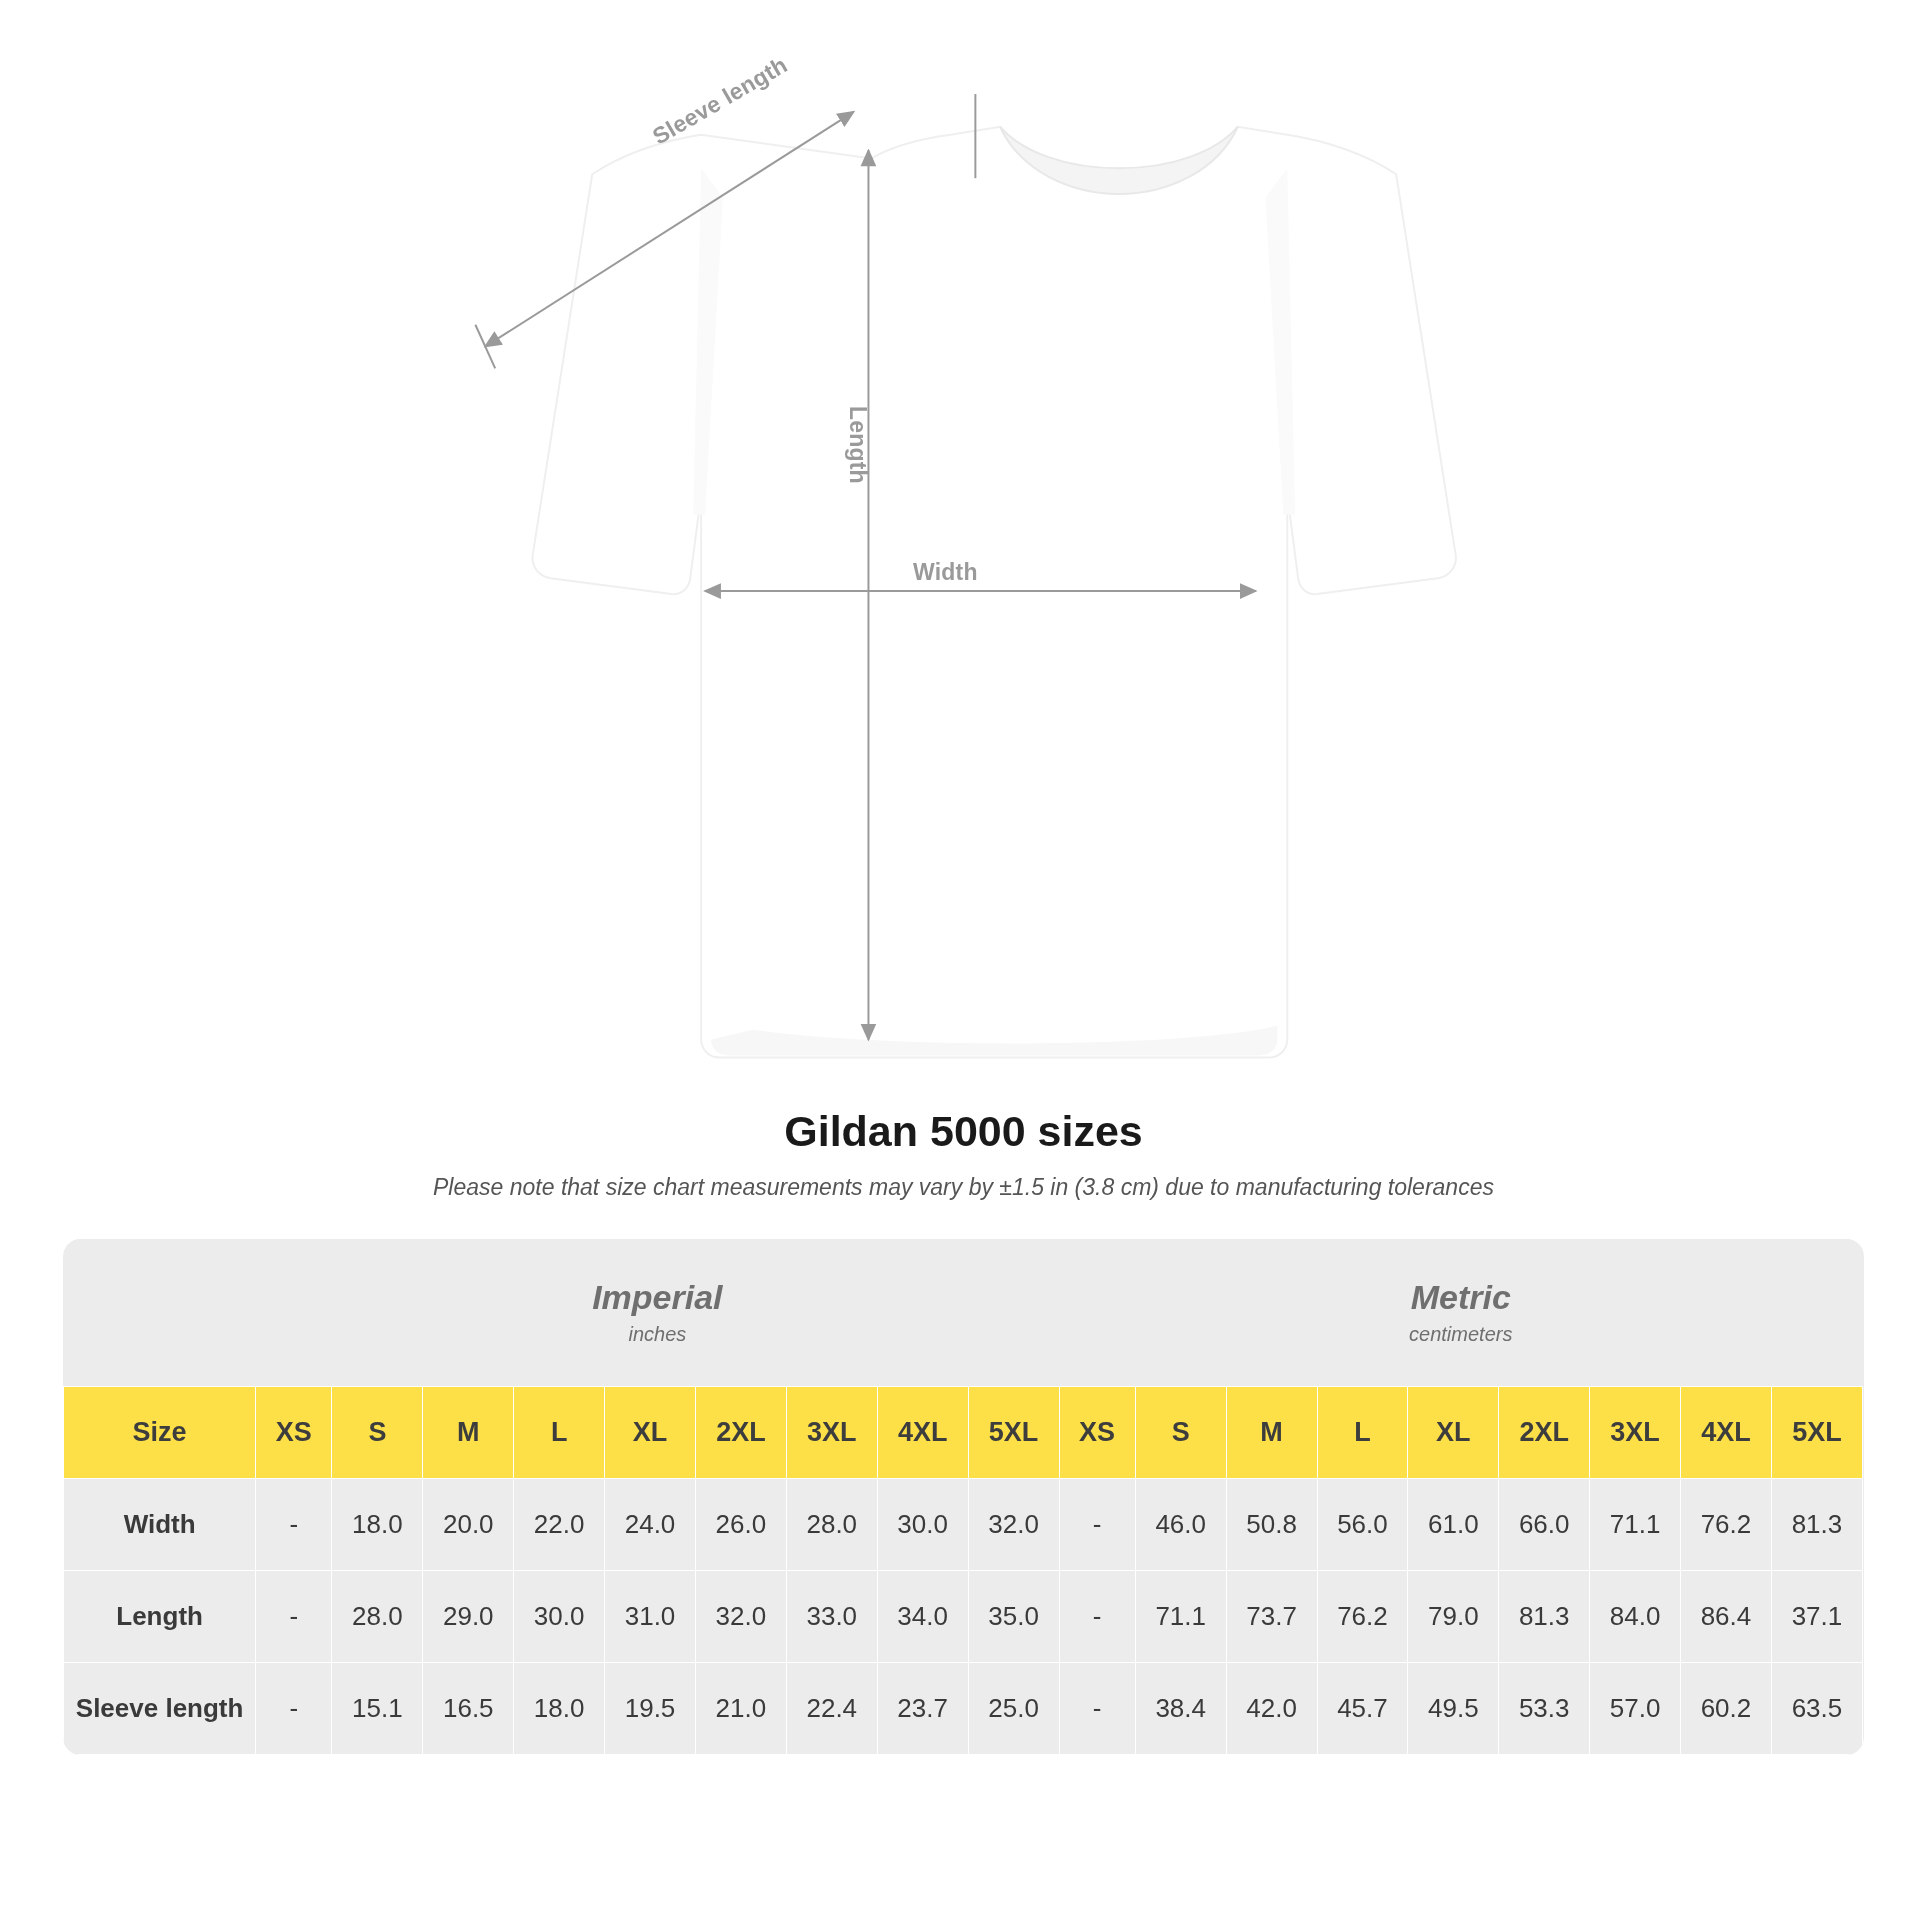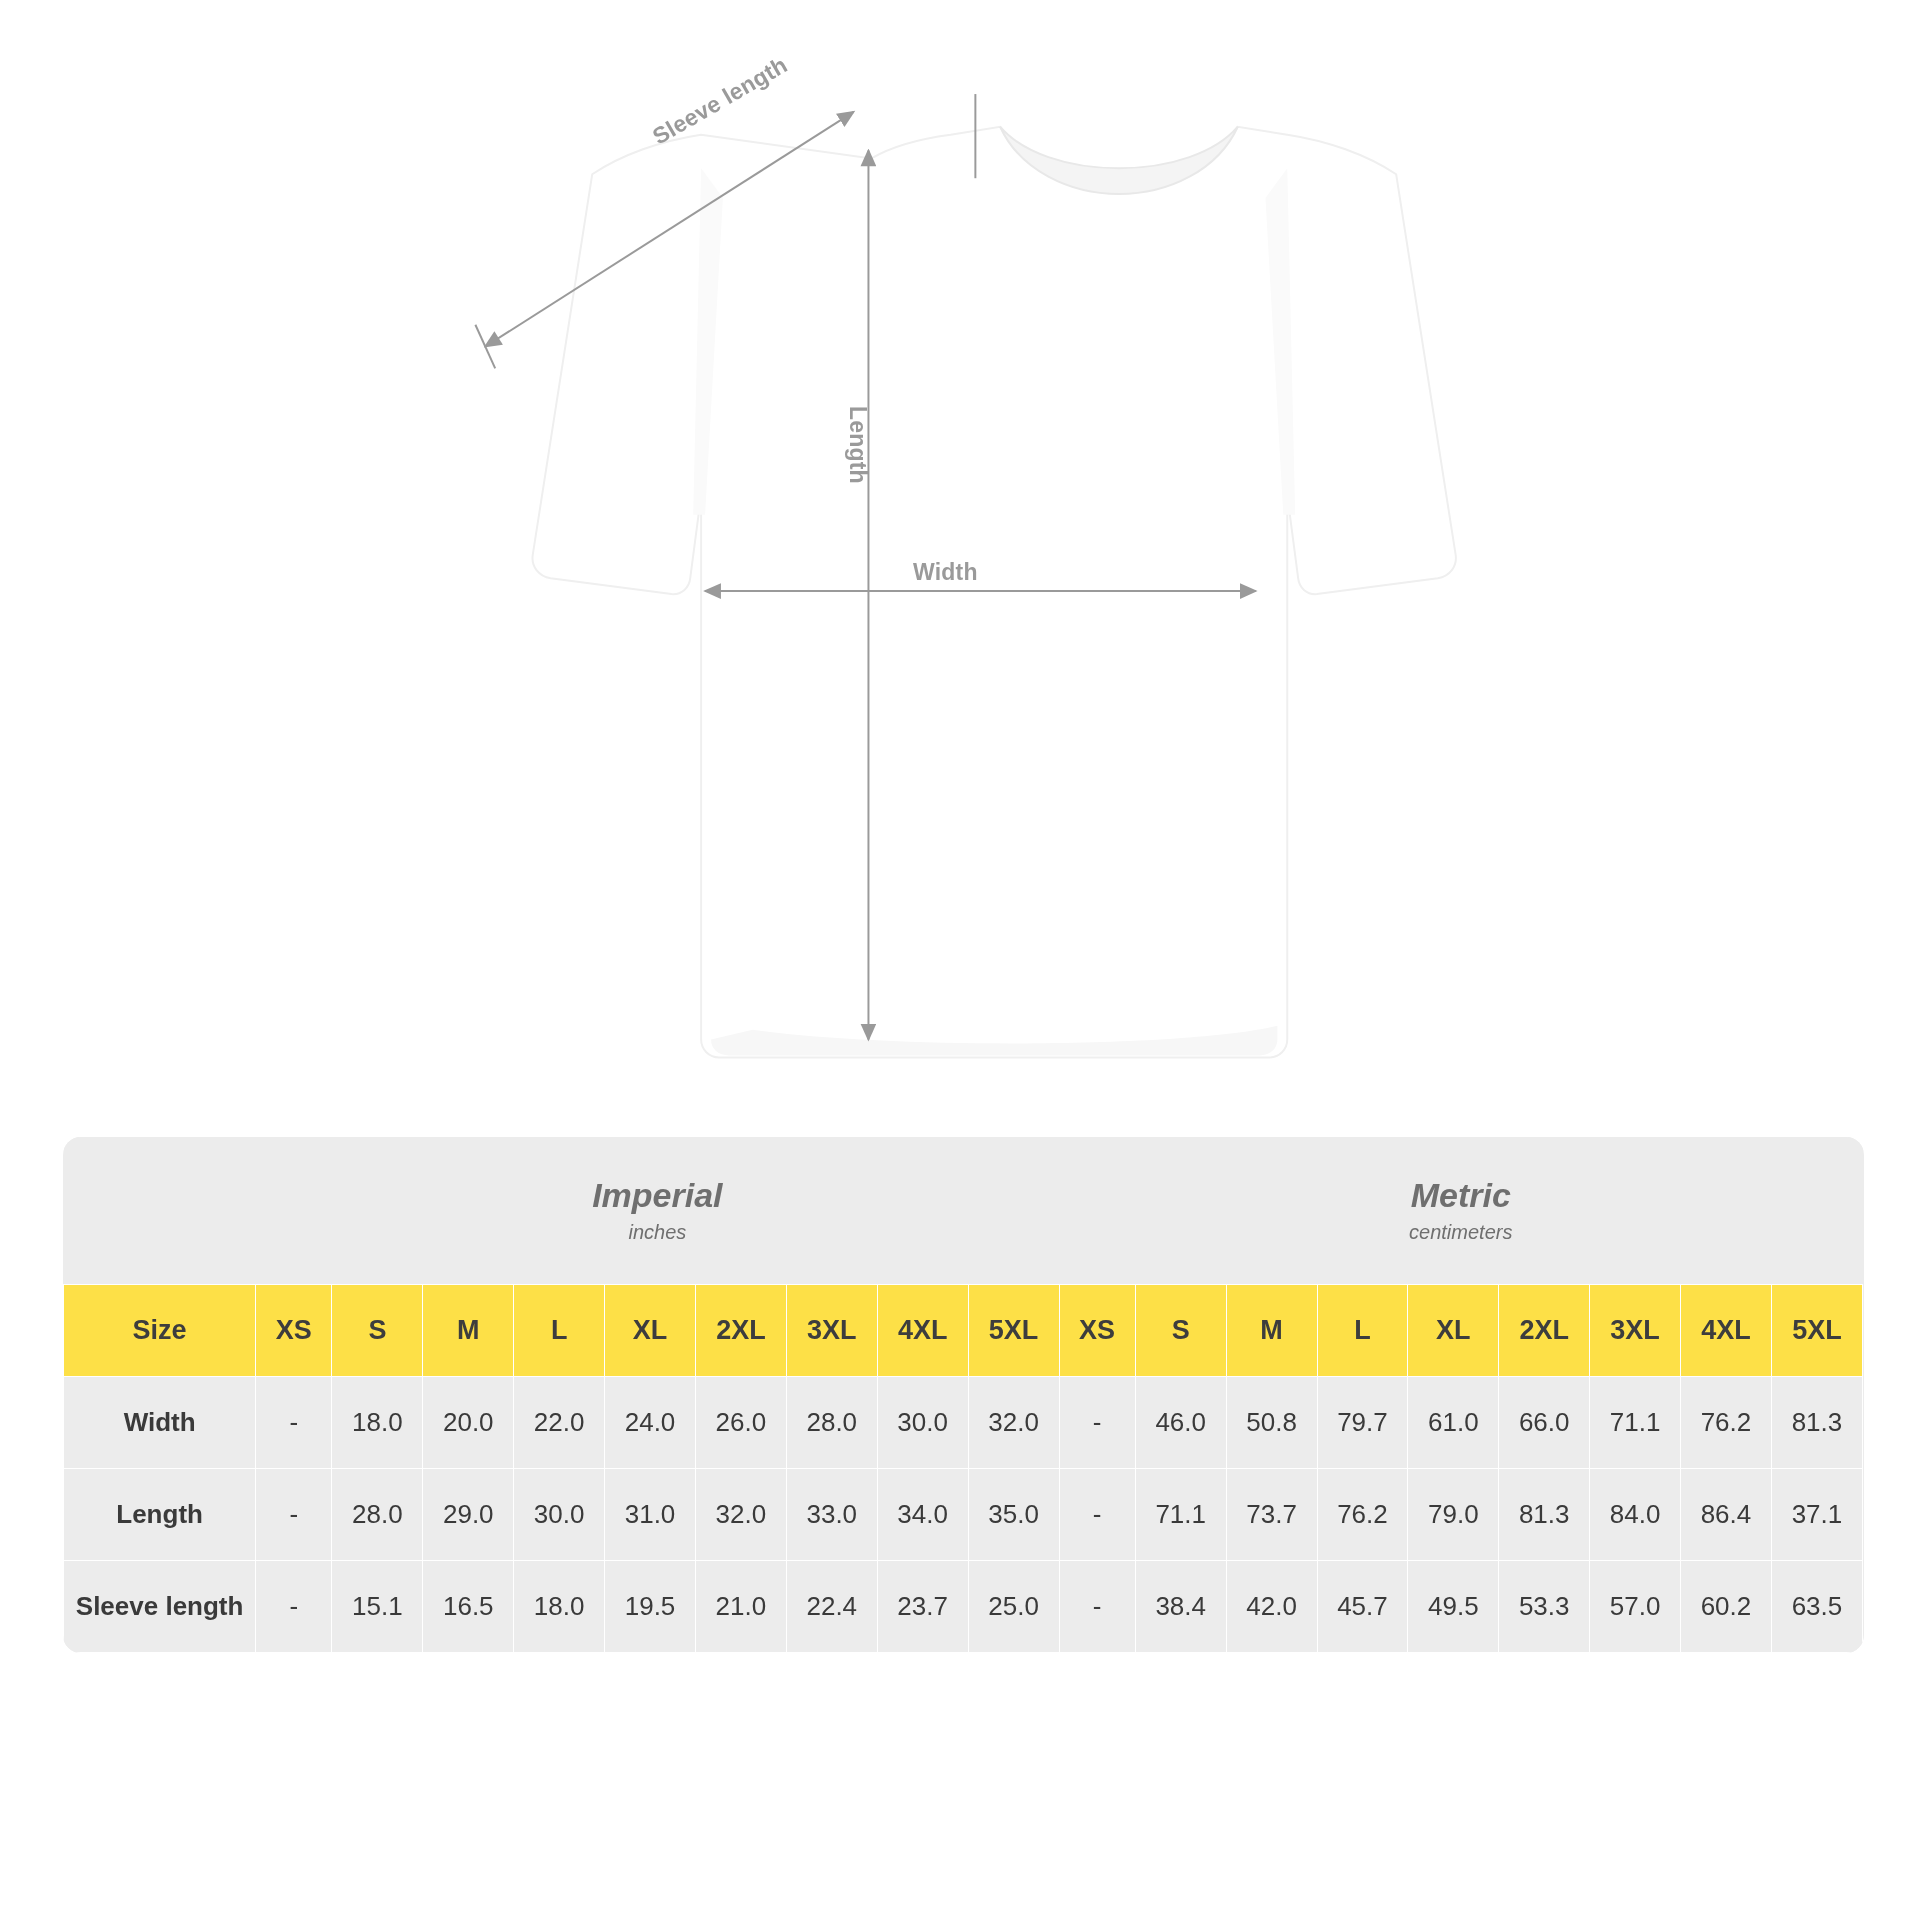--- a/index.html
+++ b/index.html
@@ -199,20 +199,24 @@
       <g stroke="#9a9a9a" stroke-width="2" fill="none">
         <line x1="712" y1="597" x2="1268" y2="597" marker-start="url(#arrowStart)" marker-end="url(#arrowEnd)"></line>
       </g>
     </svg>
 
     <div class="dim-label label-sleeve">Sleeve length</div>
     <div class="dim-label label-length">Length</div>
     <div class="dim-label label-width">Width</div>
   </div>
 
+  <div class="title-block">
+    <h1 class="chart-title">Gildan 5000 sizes</h1>
+    <p class="chart-note">Please note that size chart measurements may vary by ±1.5 in (3.8 cm) due to manufacturing tolerances</p>
+  </div>
 
   <div class="table-wrap">
     <table class="size-table">
       <colgroup>
         <col class="col-label">
         <col class="col-xs">
           <col class="col-v">
           <col class="col-v">
           <col class="col-v">
           <col class="col-v">
@@ -272,21 +276,21 @@
           <td>20.0</td>
           <td>22.0</td>
           <td>24.0</td>
           <td>26.0</td>
           <td>28.0</td>
           <td>30.0</td>
           <td>32.0</td>
           <td>-</td>
           <td>46.0</td>
           <td>50.8</td>
-          <td>79.7</td>
+          <td>56.0</td>
           <td>61.0</td>
           <td>66.0</td>
           <td>71.1</td>
           <td>76.2</td>
           <td>81.3</td>
         </tr>
 
         <tr class="data-row">
           <td class="rowlabel">Length</td>
           <td>-</td>

